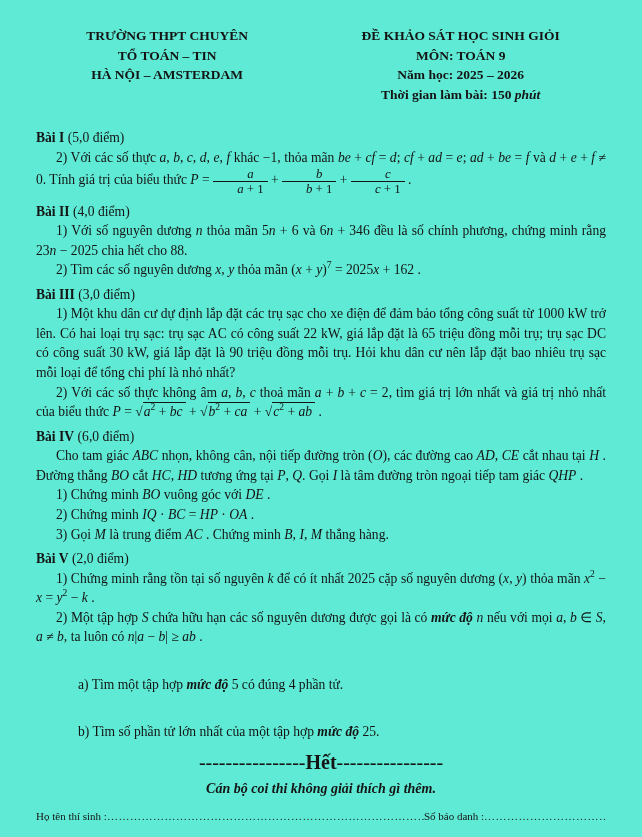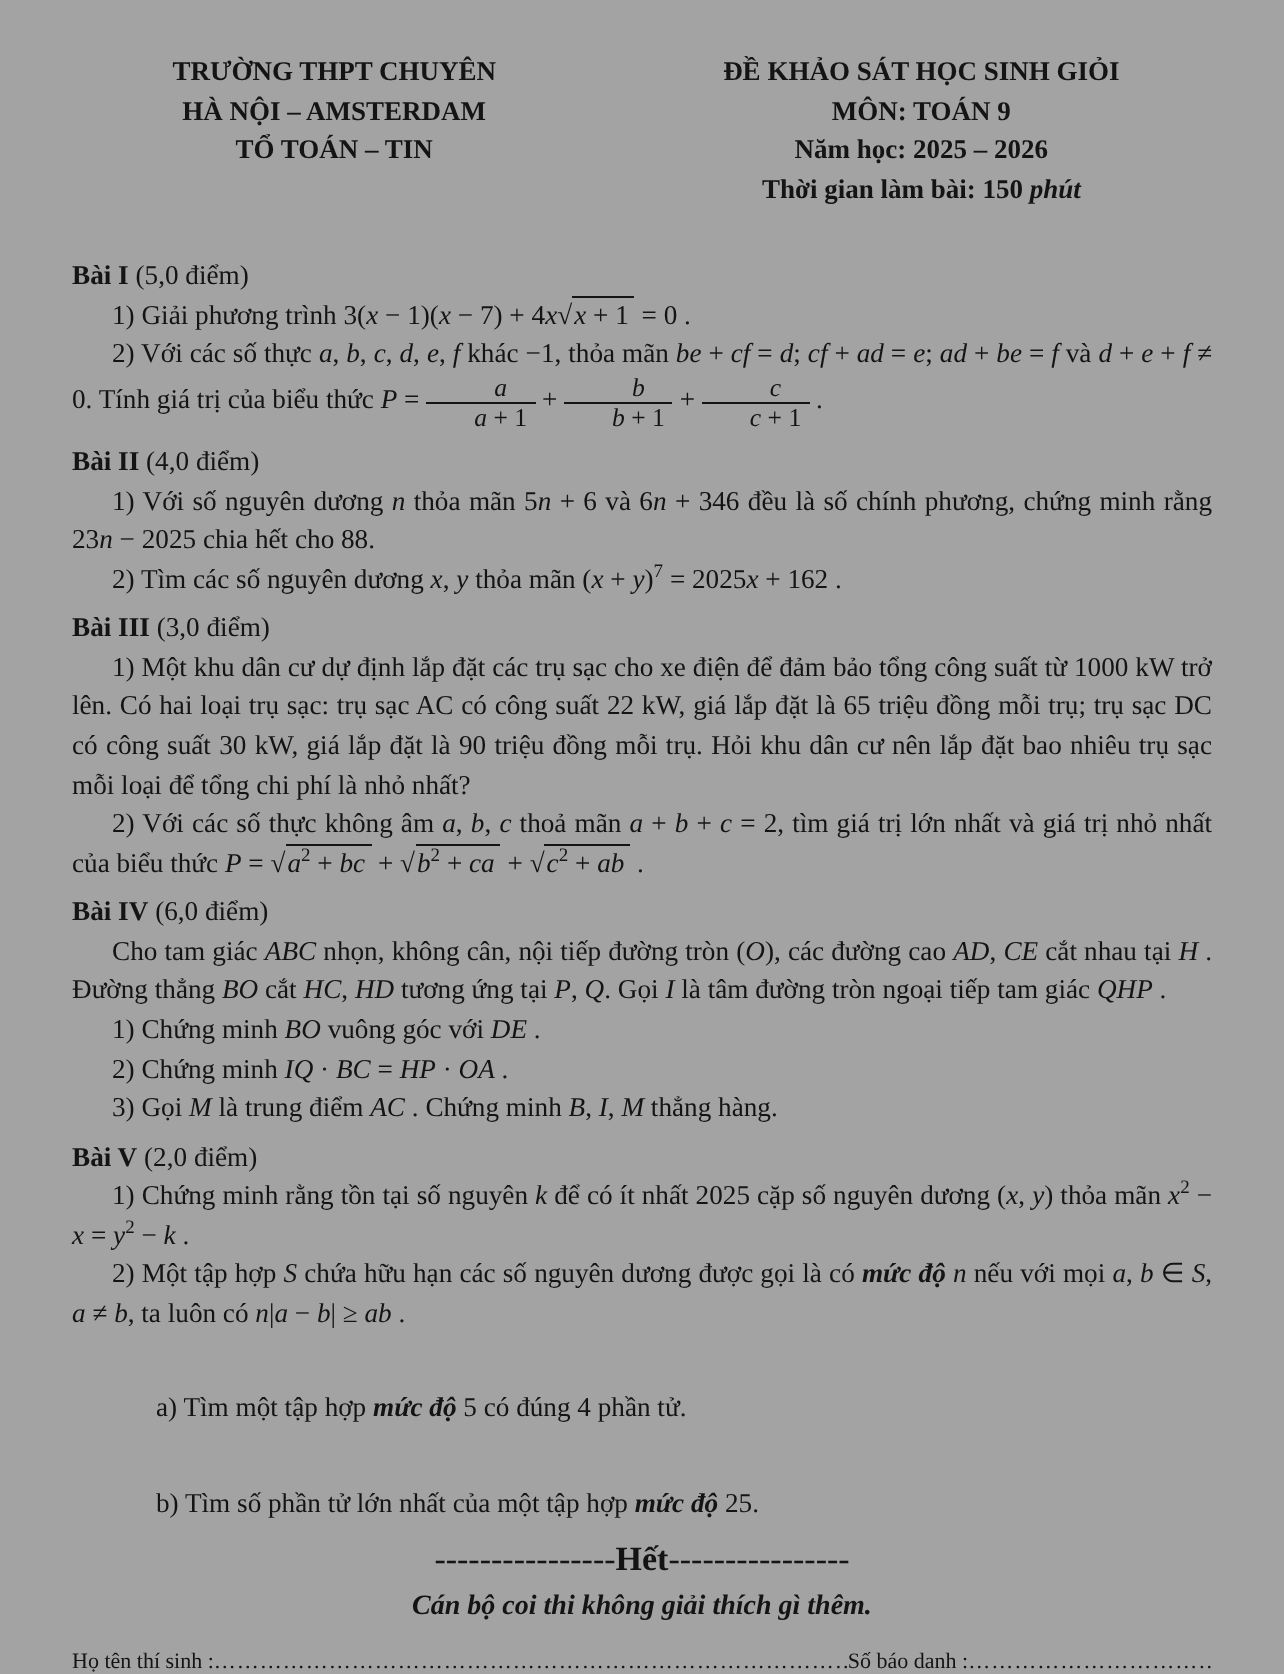--- a/index.html
+++ b/index.html
@@ -1,20 +1,20 @@
 <!DOCTYPE html>
 <html lang="vi"><head>
 <meta charset="utf-8">
 <style>
   * { margin: 0; padding: 0; box-sizing: border-box; }
   html, body { background: #e9e9e9; }
   body { font-family: "Liberation Serif", serif; color: #141414; }
   .page {
     width: 642px; height: 837px;
-    background: #a3a3a3;
+    background: #5eead4;
     margin: 0 auto;
     padding: 26px 36px 16px 36px;
     overflow: hidden;
   }
   
   .header { display: flex; justify-content: space-between; align-items: flex-start; }
   .school { width: 46%; text-align: center; font-weight: bold; font-size: 13.5px; line-height: 1.45; }
   .exam   { width: 51%; text-align: center; font-size: 13.5px; line-height: 1.45; }
   .exam .bold { font-weight: bold; }
   .exam .duration { font-weight: bold; }
@@ -29,52 +29,51 @@
   i { font-family: "Liberation Serif", serif; }
   sup { font-size: 9.5px; line-height: 0; }
   
   .frac { display: inline-block; vertical-align: -9px; text-align: center; line-height: 1.1; font-size: 12.8px; }
   .frac .num { display: block; border-bottom: 1px solid #141414; padding: 0 4px; }
   .frac .den { display: block; padding: 0 4px; }
   
   .sqrt { white-space: nowrap; }
   .sqrt .rad { border-top: 1px solid #141414; padding: 1px 3px 0 1px; }
   
-  .het { text-align: center; margin-top: 6px; font-size: 17px; }
+  .het { text-align: center; margin-top: 6px; font-size: 20px; }
   .note { text-align: center; font-weight: bold; font-style: italic; margin-top: 2px; font-size: 14px; }
   .nameline { display: flex; align-items: flex-end; margin-top: 10px; font-size: 11px; }
   .nameline .label { white-space: nowrap; }
   .dots { overflow: hidden; white-space: nowrap; letter-spacing: 0.5px; }
   .dots.long { flex: 2.6; }
   .dots.short { flex: 1; }
 </style>
 </head>
 <body>
 
 <div class="page">
 
   <div class="header">
     <div class="school">
       <div>TRƯỜNG THPT CHUYÊN</div>
+      <div>TỔ TOÁN – TIN</div>
       <div>HÀ NỘI – AMSTERDAM</div>
-      <div>TỔ TOÁN – TIN</div>
     </div>
     <div class="exam">
       <div class="bold">ĐỀ KHẢO SÁT HỌC SINH GIỎI</div>
       <div class="bold">MÔN: TOÁN 9</div>
       <div class="bold">Năm học: 2025 – 2026</div>
       <div class="duration">Thời gian làm bài: 150 <i>phút</i></div>
     </div>
   </div>
 
   <div class="body">
 
     <section class="problem">
       <p class="ptitle"><span class="plabel">Bài I</span> <span class="ppoints">(5,0 điểm)</span></p>
-      <p class="para">1) Giải phương trình 3(<i>x</i> − 1)(<i>x</i> − 7) + 4<i>x</i><span class="sqrt">√<span class="rad"><i>x</i> + 1</span></span> = 0 .</p>
       <p class="para">2) Với các số thực <i>a</i>, <i>b</i>, <i>c</i>, <i>d</i>, <i>e</i>, <i>f</i> khác −1, thỏa mãn <i>be</i> + <i>cf</i> = <i>d</i>;  <i>cf</i> + <i>ad</i> = <i>e</i>;  <i>ad</i> + <i>be</i> = <i>f</i>  và <i>d</i> + <i>e</i> + <i>f</i> ≠ 0. Tính giá trị của biểu thức  <i>P</i> = <span class="frac"><span class="num"><i>a</i></span><span class="den"><i>a</i> + 1</span></span> + <span class="frac"><span class="num"><i>b</i></span><span class="den"><i>b</i> + 1</span></span> + <span class="frac"><span class="num"><i>c</i></span><span class="den"><i>c</i> + 1</span></span> .</p>
     </section>
 
     <section class="problem">
       <p class="ptitle"><span class="plabel">Bài II</span> <span class="ppoints">(4,0 điểm)</span></p>
       <p class="para">1) Với số nguyên dương <i>n</i> thỏa mãn 5<i>n</i> + 6 và 6<i>n</i> + 346 đều là số chính phương, chứng minh rằng 23<i>n</i> − 2025 chia hết cho 88.</p>
       <p class="para">2) Tìm các số nguyên dương <i>x</i>, <i>y</i> thỏa mãn (<i>x</i> + <i>y</i>)<sup>7</sup> = 2025<i>x</i> + 162 .</p>
     </section>
 
     <section class="problem">

